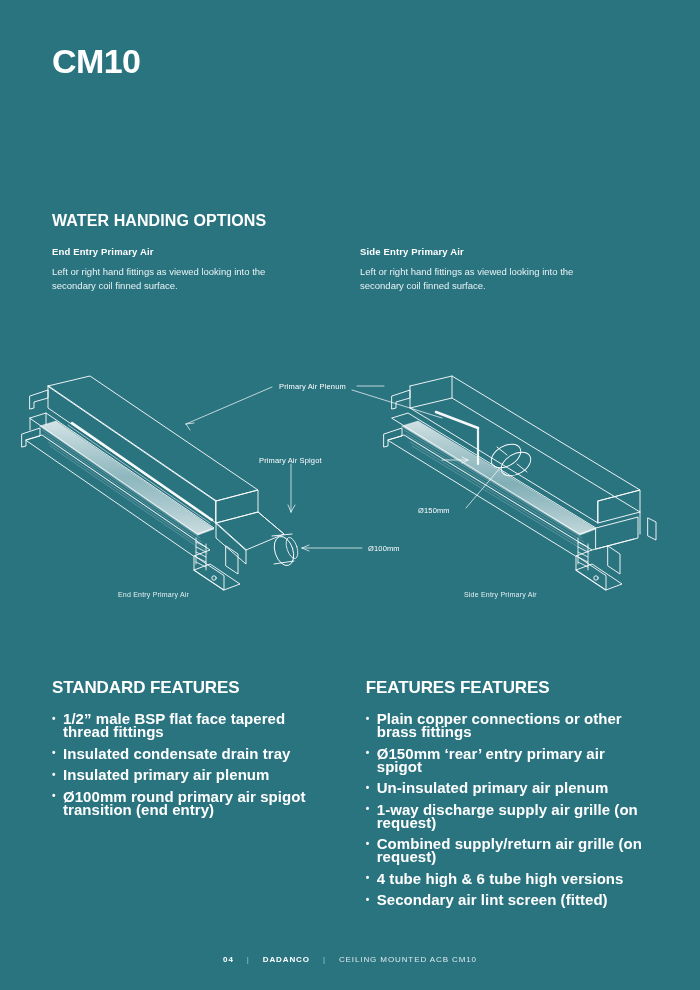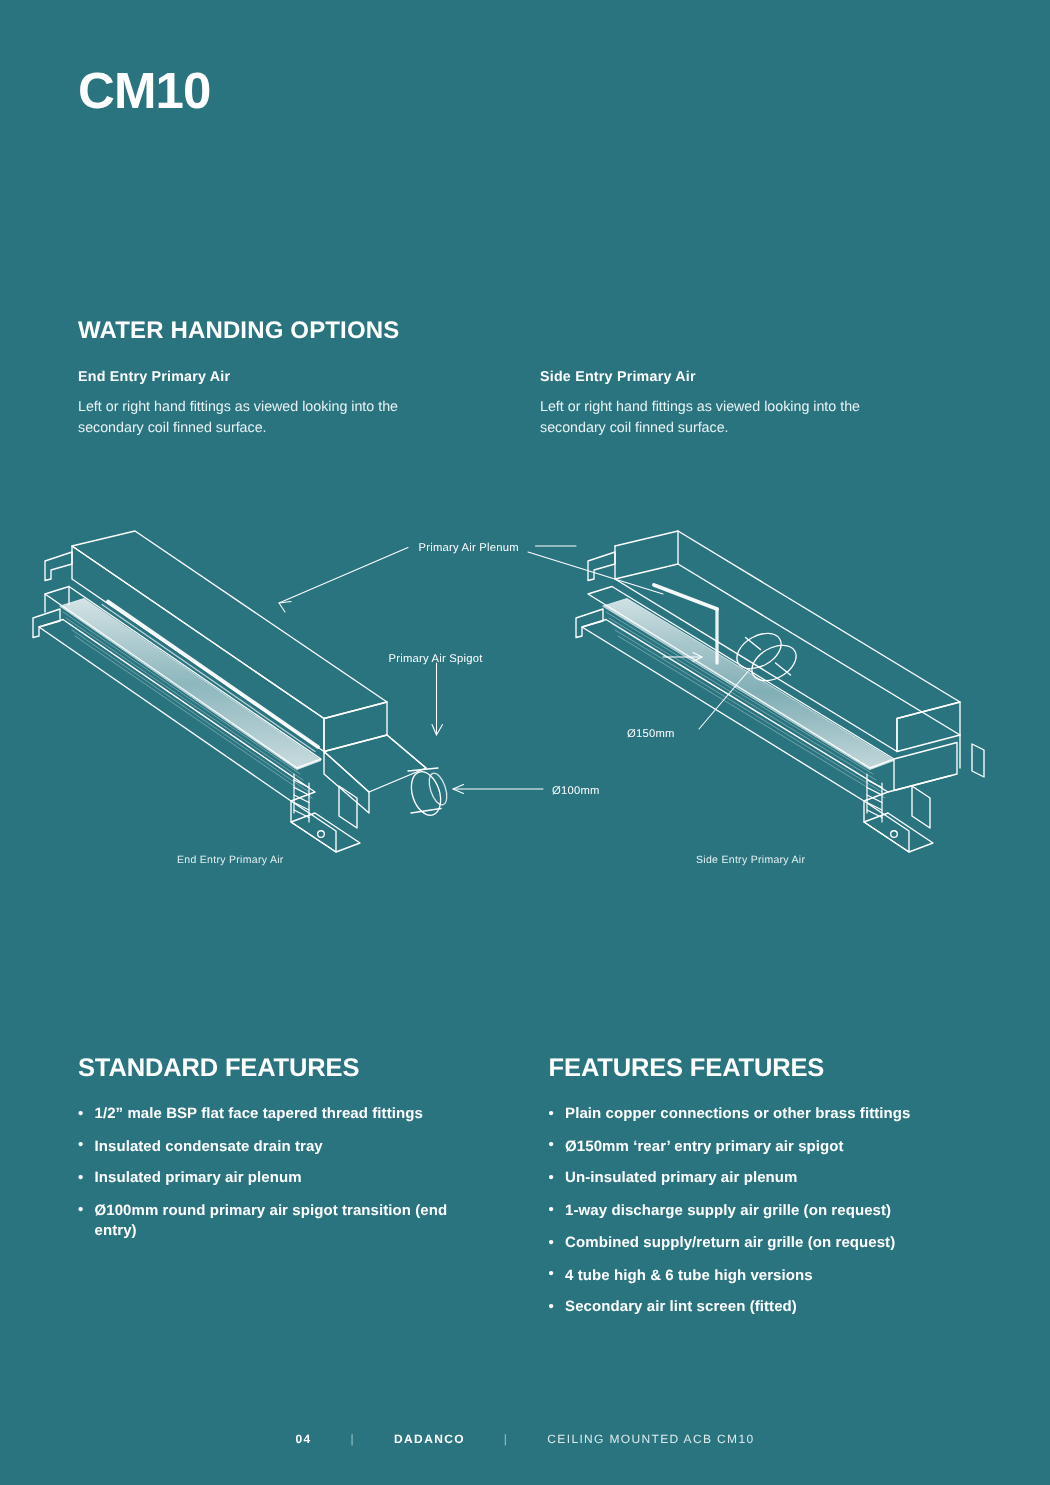--- a/index.html
+++ b/index.html
@@ -82,21 +82,21 @@
     line-height: 14px;
     margin: 0;
     color: #e8f2f3;
     font-weight: normal;
   }
 
   
   .diagrams {
     position: absolute;
     left: 0;
-    top: 346px;
+    top: 368px;
     width: 700px;
     height: 250px;
   }
   .diagrams svg {
     display: block;
   }
   .dia-caption {
     font-size: 7px;
     letter-spacing: 0.2px;
     fill: #e4f0f1;
@@ -104,21 +104,21 @@
   .dia-label {
     font-size: 7.5px;
     letter-spacing: 0.15px;
     fill: #ffffff;
   }
 
   
   .features {
     position: absolute;
     left: 52px;
-    top: 702px;
+    top: 678px;
     width: 600px;
     display: flex;
     gap: 58px;
   }
   .feat-col {
     width: 300px;
   }
   .feat-col.left { width: 268px; }
   .feat-heading {
     font-size: 17px;
@@ -128,21 +128,21 @@
     color: #ffffff;
   }
   .feat-list {
     list-style: none;
     margin: 0;
     padding: 0;
   }
   .feat-item {
     position: relative;
     padding-left: 11px;
-    font-size: 10px;
+    font-size: 15px;
     font-weight: bold;
     line-height: 13px;
     margin-bottom: 8.5px;
     color: #ffffff;
     letter-spacing: 0.05px;
   }
   .feat-item::before {
     content: "•";
     position: absolute;
     left: 0;
@@ -153,21 +153,21 @@
 
   
   .footer {
     position: absolute;
     left: 0;
     bottom: 26px;
     width: 700px;
     display: flex;
     justify-content: center;
     align-items: flex-end;
-    gap: 17px;
+    gap: 4px;
     font-size: 8px;
     letter-spacing: 0.9px;
   }
   .footer-page {
     font-weight: bold;
     color: #ffffff;
   }
   .footer-sep {
     color: #9ec6cc;
     padding: 0 9px;

